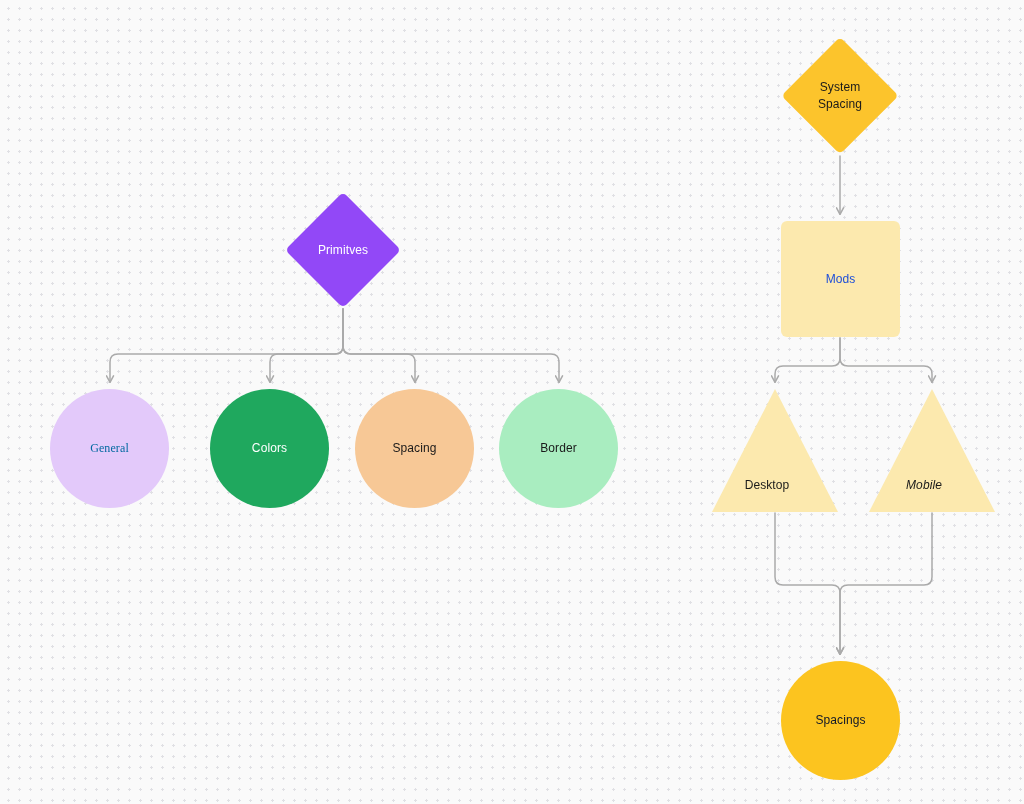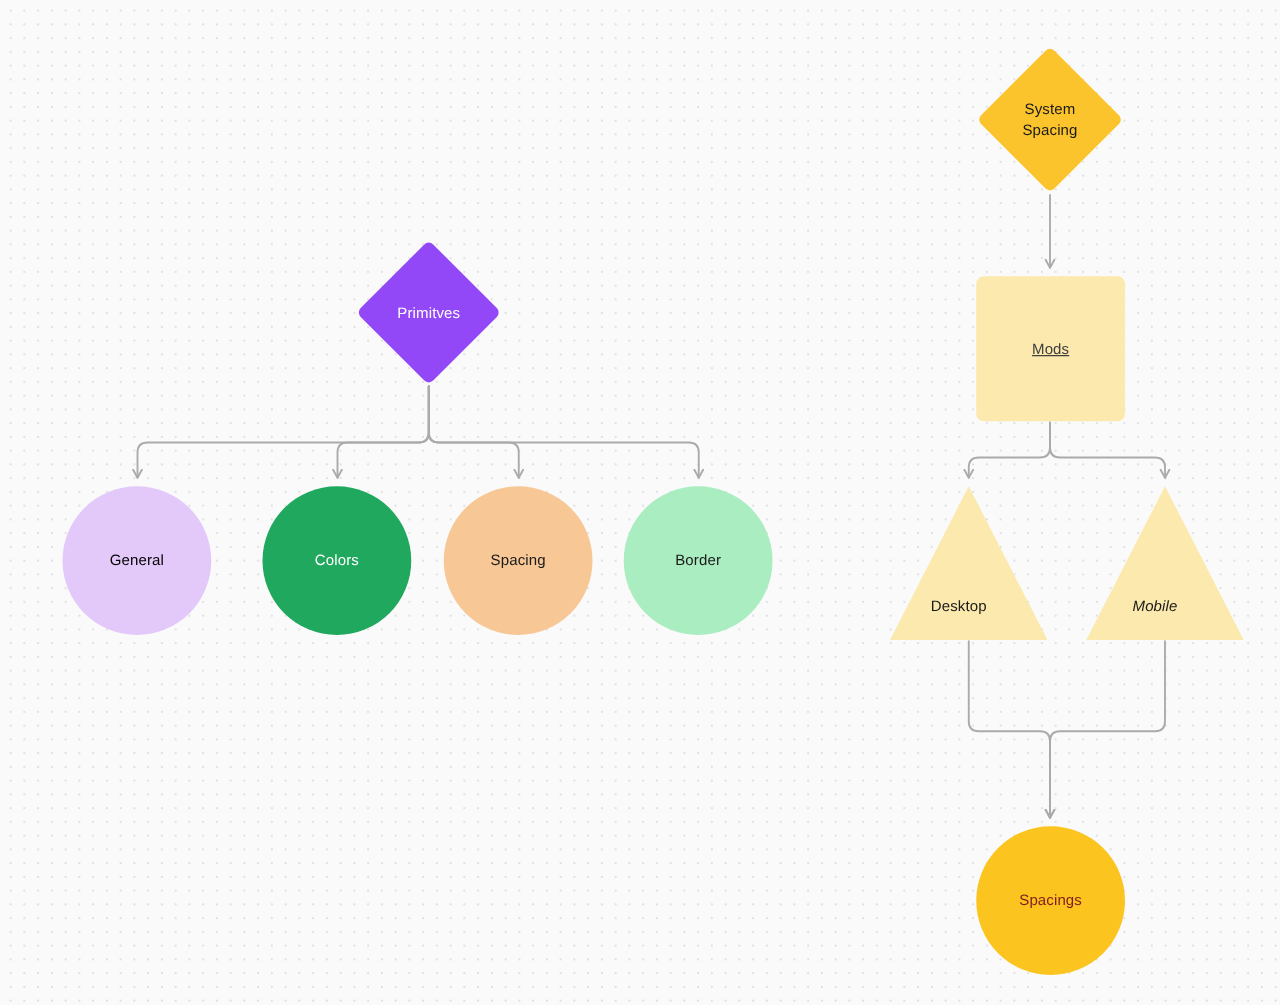--- a/index.html
+++ b/index.html
@@ -108,21 +108,21 @@
       <path d="M932,513 L932,577 Q932,585 924,585 L848,585 Q840,585 840,593 L840,654" marker-end="url(#arrow)"></path>
     </g>
   </svg>
 
   <div class="node shape-diamond-wrap" style="left:285px; top:192px; width:116px; height:116px;">
     <div class="diamond-body" style="background:#9248f7;"></div>
     <span class="node-label" style="color:#ffffff;">Primitves</span>
   </div>
 
   <div class="node shape-circle" style="left:50px; top:389px; width:119px; height:119px; background:#e3c9fa;">
-    <span class="node-label" style="color:#000000;">General</span>
+    <span class="node-label" style="color:#0369a1;font-family:Liberation Serif, serif;">General</span>
   </div>
 
   <div class="node shape-circle" style="left:210px; top:389px; width:119px; height:119px; background:#1fa85e;justify-content:center;">
     <span class="node-label" style="color:#ffffff;">Colors</span>
   </div>
 
   <div class="node shape-circle" style="left:355px; top:389px; width:119px; height:119px; background:#f7c896;">
     <span class="node-label" style="color:#1a1a1a;">Spacing</span>
   </div>
 
@@ -130,34 +130,34 @@
     <span class="node-label" style="color:#1a1a1a;">Border</span>
   </div>
 
   <div class="node shape-diamond-wrap" style="left:781px; top:37px; width:118px; height:118px;">
     <div class="diamond-body" style="background:#fcc42c;"></div>
     <span class="node-label" style="color:#1a1a1a;">System
 Spacing</span>
   </div>
 
   <div class="node shape-rect" style="left:781px; top:221px; width:119px; height:116px; background:#fce9ae;">
-    <span class="node-label" style="color:#404040;text-decoration:underline;">Mods</span>
+    <span class="node-label" style="color:#1d4ed8;">Mods</span>
   </div>
 
   <div class="node node-triangle" style="left:712px; top:389px; width:126px; height:123px;">
     <svg class="triangle-body" viewBox="0 0 126 123" preserveAspectRatio="none">
       <polygon points="63,0 126,123 0,123" fill="#fce9ae"></polygon>
     </svg>
     <span class="node-label" style="color:#1a1a1a;">Desktop</span>
   </div>
 
   <div class="node node-triangle" style="left:869px; top:389px; width:126px; height:123px;font-style:italic;">
     <svg class="triangle-body" viewBox="0 0 126 123" preserveAspectRatio="none">
       <polygon points="63,0 126,123 0,123" fill="#fce9ae"></polygon>
     </svg>
     <span class="node-label" style="color:#1a1a1a;">Mobile</span>
   </div>
 
   <div class="node shape-circle" style="left:781px; top:661px; width:119px; height:119px; background:#fcc41f;">
-    <span class="node-label" style="color:#7f1d1d;">Spacings</span>
+    <span class="node-label" style="color:#0f172a;">Spacings</span>
   </div>
 
 </div>
 
 </body></html>

